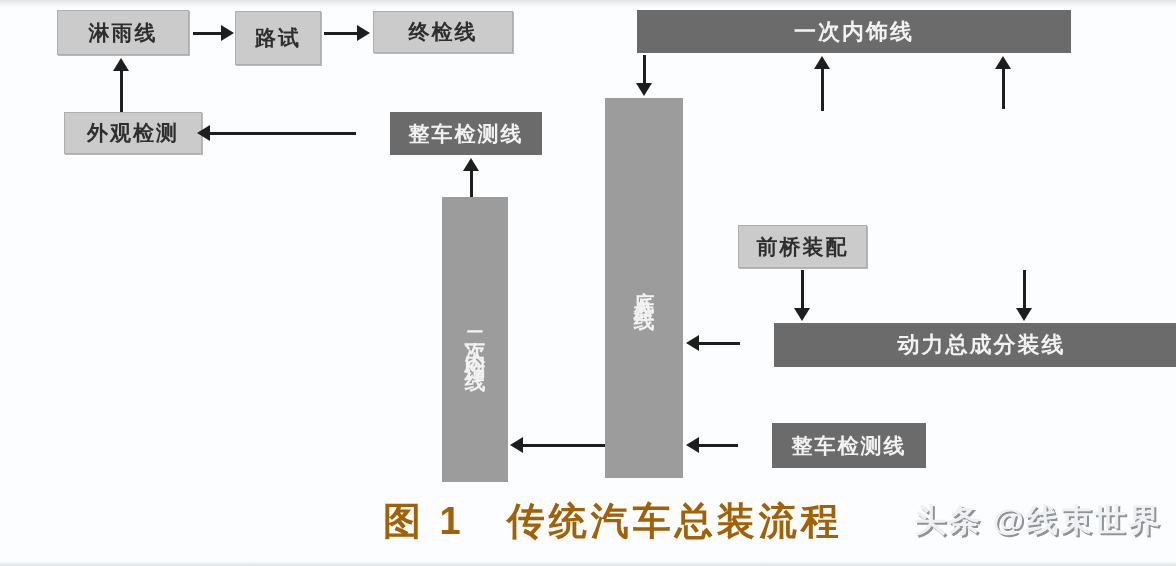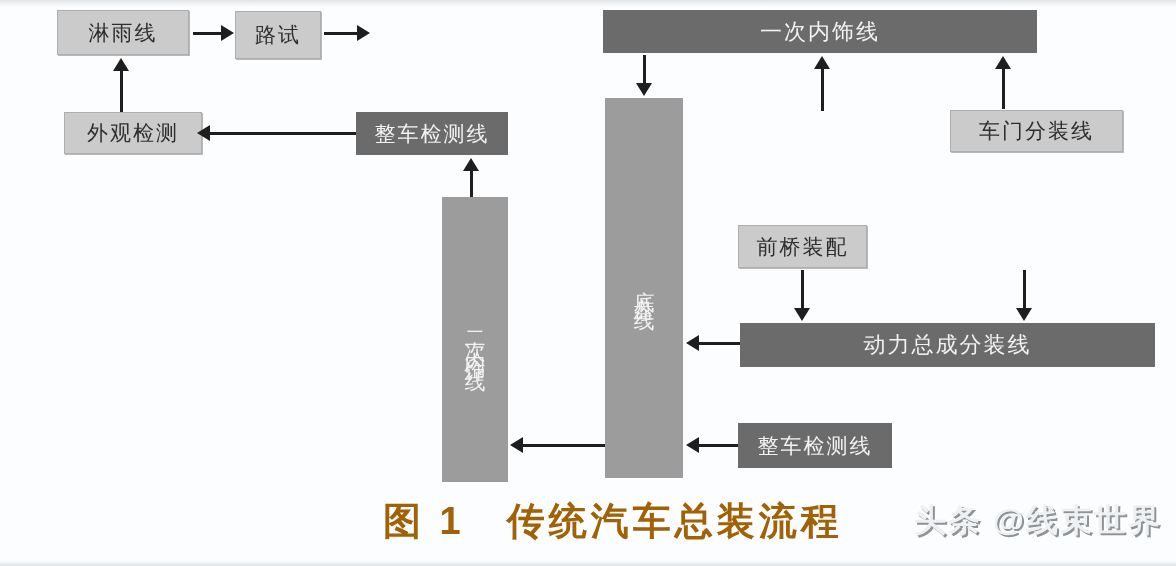--- a/index.html
+++ b/index.html
@@ -26,35 +26,36 @@
     position:absolute;left:0;top:0;width:1176px;height:7px;
     background:linear-gradient(#e2e5e7,rgba(255,255,255,0));
   }
   .edge-band-bottom{
     position:absolute;left:0;bottom:0;width:1176px;height:5px;
     background:linear-gradient(rgba(255,255,255,0),#dfe3e5);
   }
   .box{
     position:absolute;
     display:flex;align-items:center;justify-content:center;
-    font-weight:normal;
+    font-weight:bold;
     font-size:21px;
     letter-spacing:2px;
     box-sizing:border-box;
     text-align:center;
   }
   .light{
     background:var(--box-light);
     color:var(--text-dark);
     border:1px solid #aeaeae;
     box-shadow:1px 1px 0 #b9b9b9;
   }
   .dark{
     background:var(--box-dark);
     color:var(--text-light);
+    margin-left:34px;
   }
   .medium{
     background:var(--box-medium);
     color:var(--text-light);
   }
   .vertical{
     writing-mode:vertical-rl;
     text-orientation:upright;
     letter-spacing:0.45em;
     font-size:21px;
@@ -81,35 +82,35 @@
 </style>
 </head>
 <body>
 
 <div class="canvas">
   <div class="edge-band-top"></div>
   <div class="edge-band-bottom"></div>
 
   <div class="box light" style="left:57px;top:10px;width:132px;height:45px;">淋雨线</div>
 
-  <div class="box light" style="left:235px;top:11px;width:86px;height:48px;text-align:right;">路试</div>
+  <div class="box light" style="left:235px;top:11px;width:86px;height:54px;text-align:right;">路试</div>
 
+  <div class="box light" style="left:373px;top:11px;width:140px;height:42px;">终检线</div>
 
   <div class="box light" style="left:56px;top:112px;width:138px;height:42px;margin-left:8px;">外观检测</div>
 
   <div class="box dark" style="left:356px;top:112px;width:152px;height:43px;">整车检测线</div>
 
   <div class="box medium vertical" style="left:442px;top:197px;width:66px;height:285px;">二次内饰线</div>
 
   <div class="box medium vertical" style="left:605px;top:98px;width:78px;height:380px;">底盘线</div>
 
   <div class="box dark" style="left:603px;top:10px;width:434px;height:43px;font-size:22px;">一次内饰线</div>
 
 
-  <div class="box light" style="left:950px;top:110px;width:173px;height:42px;">车门分装线</div>
 
   <div class="box light" style="left:738px;top:225px;width:129px;height:43px;">前桥装配</div>
 
 
   <div class="box dark" style="left:740px;top:323px;width:415px;height:44px;font-size:22px;">动力总成分装线</div>
 
   <div class="box dark" style="left:738px;top:423px;width:154px;height:45px;">整车检测线</div>
 
   <div class="arrow">
     <div class="shaft" style="left:193px;top:32px;width:28px;height:3px;"></div>

